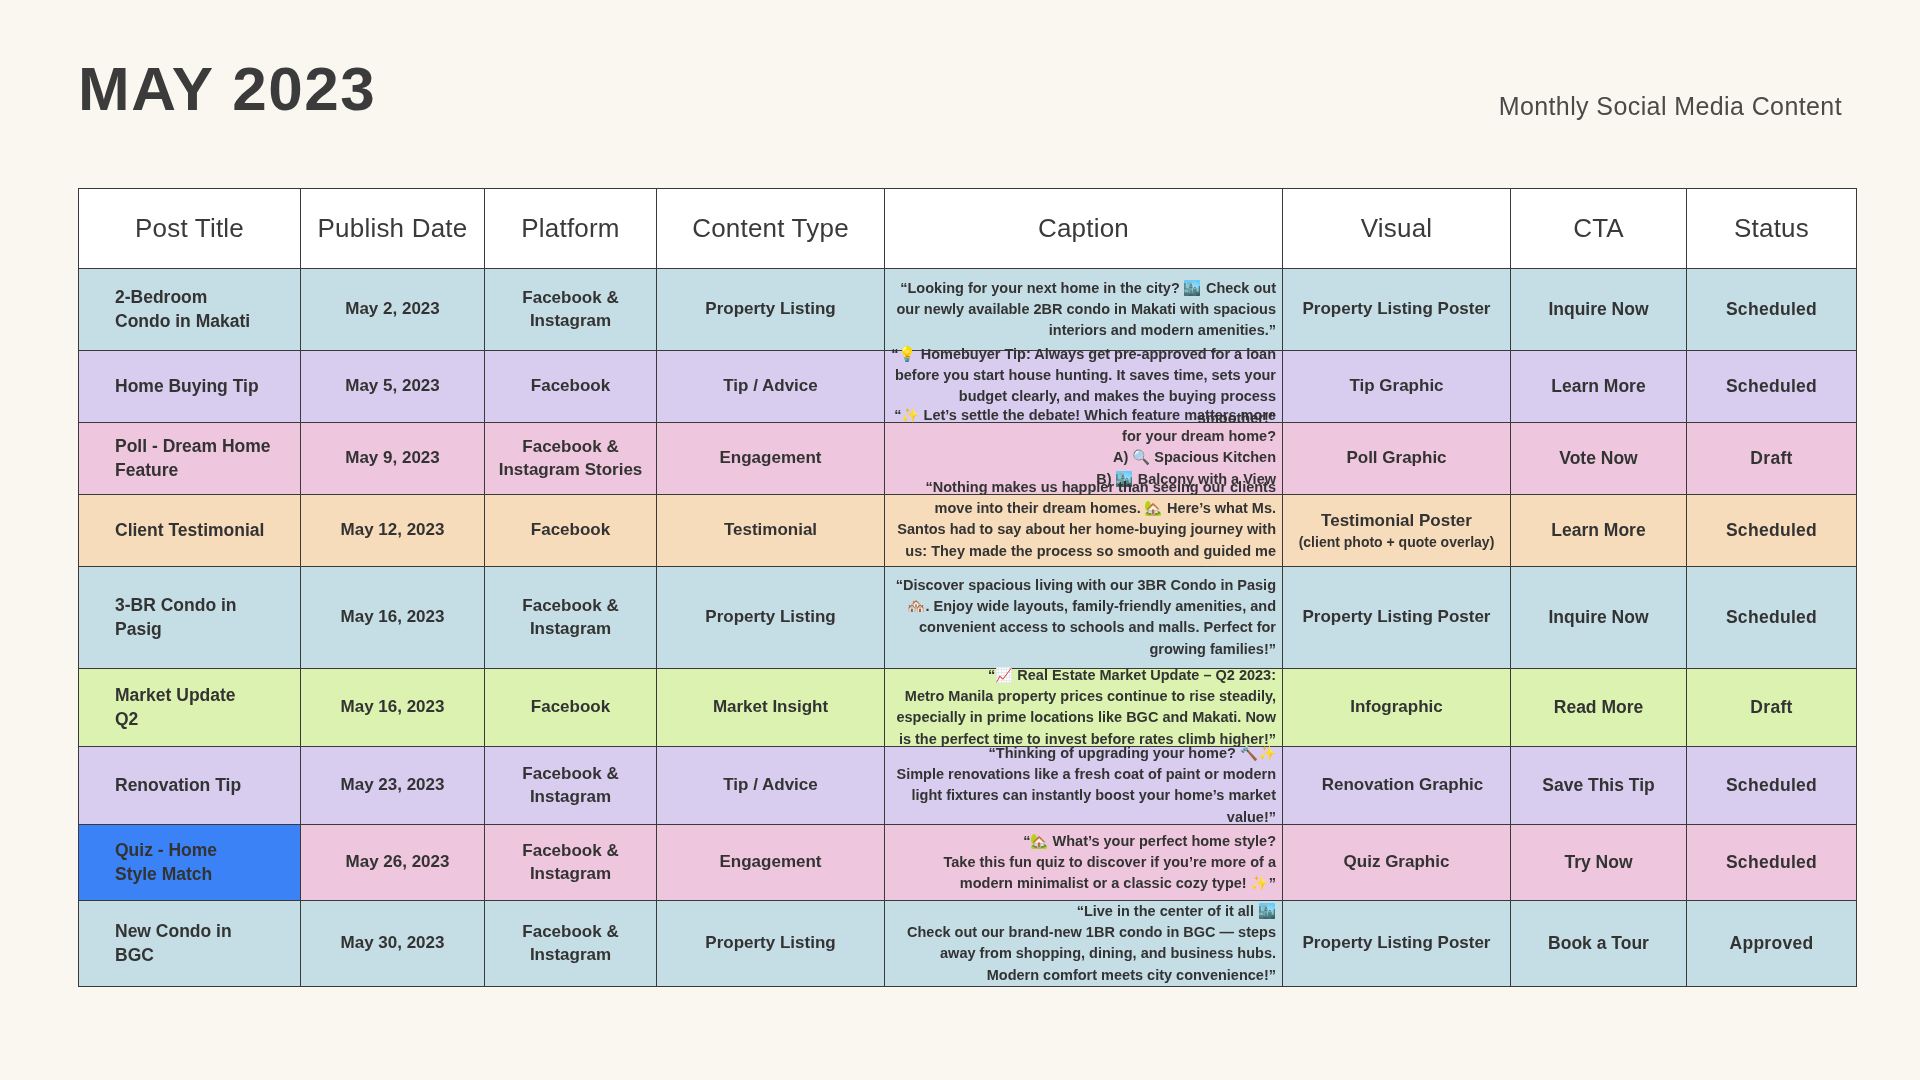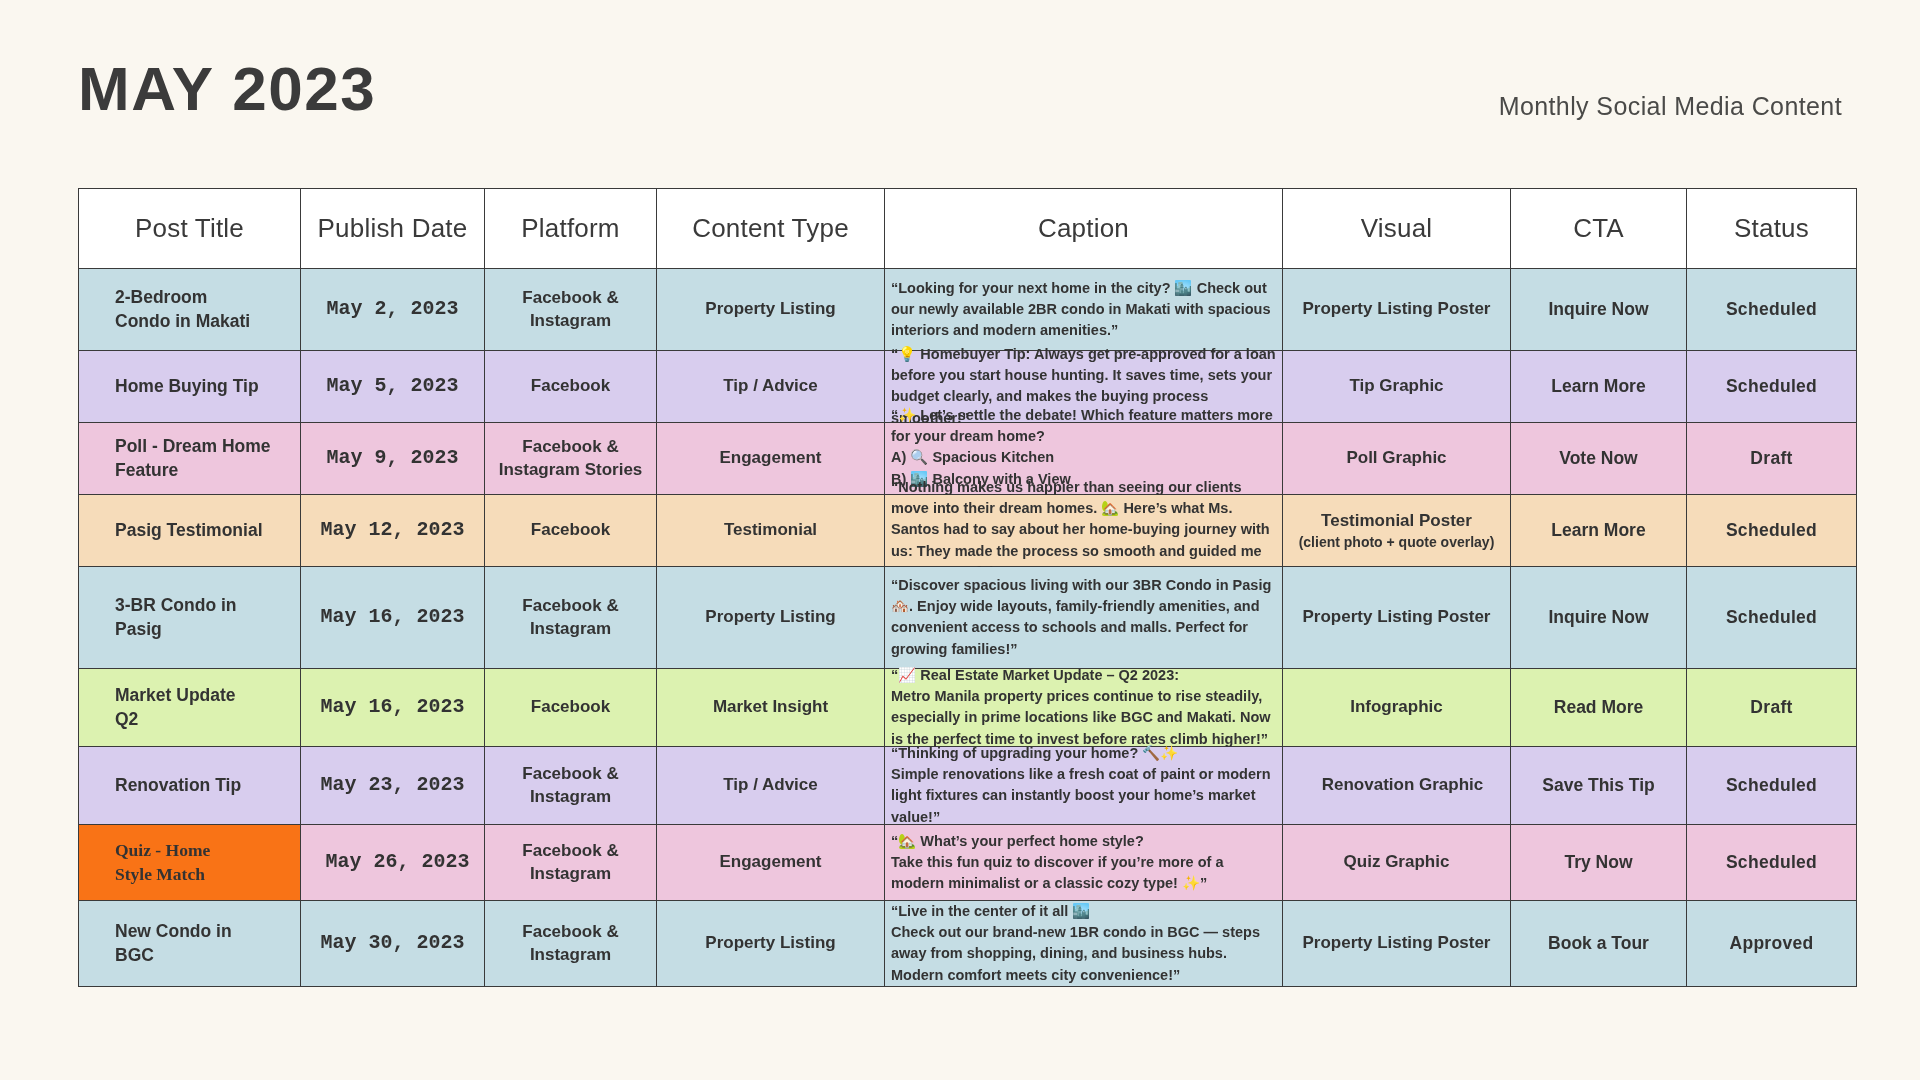--- a/index.html
+++ b/index.html
@@ -117,36 +117,36 @@
     padding: 2px 6px;
     white-space: normal;
   }
 
   td.cell-caption .cap-inner {
     position: absolute;
     left: 6px;
     right: 6px;
     top: 50%;
     transform: translateY(-50%);
-    text-align: left;
+    text-align: right;
   }
 
   td.cell-visual .vis-main {
     display: block;
     font-size: 17px;
     font-weight: 700;
   }
   td.cell-visual .vis-sub {
     display: block;
     font-size: 14px;
     font-weight: 700;
     margin-top: 1px;
   }
 
-  td.cell-date    { font-size: 20px; font-family: Liberation Mono, monospace; }
+  td.cell-date    { font-size: 17px; }
   td.cell-status  { font-size: 17.5px; letter-spacing: 0.3px; }
   td.cell-cta     { font-size: 17.5px; }
 
   
   tr.r0 td { height: 82px; }
   tr.r1 td { height: 72px; }
   tr.r2 td { height: 72px; }
   tr.r3 td { height: 72px; }
   tr.r4 td { height: 102px; }
   tr.r5 td { height: 78px; }
@@ -225,21 +225,21 @@
             <td class="cell-caption" style="background: rgb(238, 198, 221);">
               <div class="cap-inner">“✨ Let’s settle the debate! Which feature matters more for your dream home?<br>A) 🔍 Spacious Kitchen<br>B) 🏙️ Balcony with a View<br>Vote below and share your thoughts!”</div>
             </td>
             <td class="cell-visual" style="background: rgb(238, 198, 221);">
               <span class="vis-main">Poll Graphic</span>
             </td>
             <td class="cell-cta" style="background: rgb(238, 198, 221);">Vote Now</td>
             <td class="cell-status" style="background: rgb(238, 198, 221);">Draft</td>
           </tr>
           <tr class="r3">
-            <td class="cell-title" style="background: rgb(246, 220, 186);">Pasig Testimonial</td>
+            <td class="cell-title" style="background: rgb(246, 220, 186);">Client Testimonial</td>
             <td class="cell-date" style="background: rgb(246, 220, 186);">May 12, 2023</td>
             <td class="cell-platform" style="background: rgb(246, 220, 186);">Facebook</td>
             <td class="cell-type" style="background: rgb(246, 220, 186);">Testimonial</td>
             <td class="cell-caption" style="background: rgb(246, 220, 186);">
               <div class="cap-inner">“Nothing makes us happier than seeing our clients move into their dream homes. 🏡 Here’s what Ms. Santos had to say about her home-buying journey with us: They made the process so smooth and guided me every step of the way!’”</div>
             </td>
             <td class="cell-visual" style="background: rgb(246, 220, 186);">
               <span class="vis-main">Testimonial Poster</span>
               <span class="vis-sub">(client photo + quote overlay)</span>
             </td>
@@ -282,21 +282,21 @@
             <td class="cell-caption" style="background: rgb(216, 205, 238); padding-left: 25px;">
               <div class="cap-inner">“Thinking of upgrading your home? 🔨✨<br>Simple renovations like a fresh coat of paint or modern light fixtures can instantly boost your home’s market value!”</div>
             </td>
             <td class="cell-visual" style="background: rgb(216, 205, 238); padding-left: 20px;">
               <span class="vis-main">Renovation Graphic</span>
             </td>
             <td class="cell-cta" style="background: rgb(216, 205, 238);">Save This Tip</td>
             <td class="cell-status" style="background: rgb(216, 205, 238);">Scheduled</td>
           </tr>
           <tr class="r7">
-            <td class="cell-title" style="background: #f97316; font-family: Liberation Serif, serif;">Quiz - Home<br>Style Match</td>
+            <td class="cell-title" style="background: #3b82f6;">Quiz - Home<br>Style Match</td>
             <td class="cell-date" style="background: rgb(238, 198, 221); padding-left: 18px;">May 26, 2023</td>
             <td class="cell-platform" style="background: rgb(238, 198, 221);">Facebook &amp;<br>Instagram</td>
             <td class="cell-type" style="background: rgb(238, 198, 221);">Engagement</td>
             <td class="cell-caption" style="background: rgb(238, 198, 221);">
               <div class="cap-inner">“🏡 What’s your perfect home style?<br>Take this fun quiz to discover if you’re more of a modern minimalist or a classic cozy type! ✨”</div>
             </td>
             <td class="cell-visual" style="background: rgb(238, 198, 221);">
               <span class="vis-main">Quiz Graphic</span>
             </td>
             <td class="cell-cta" style="background: rgb(238, 198, 221);">Try Now</td>

